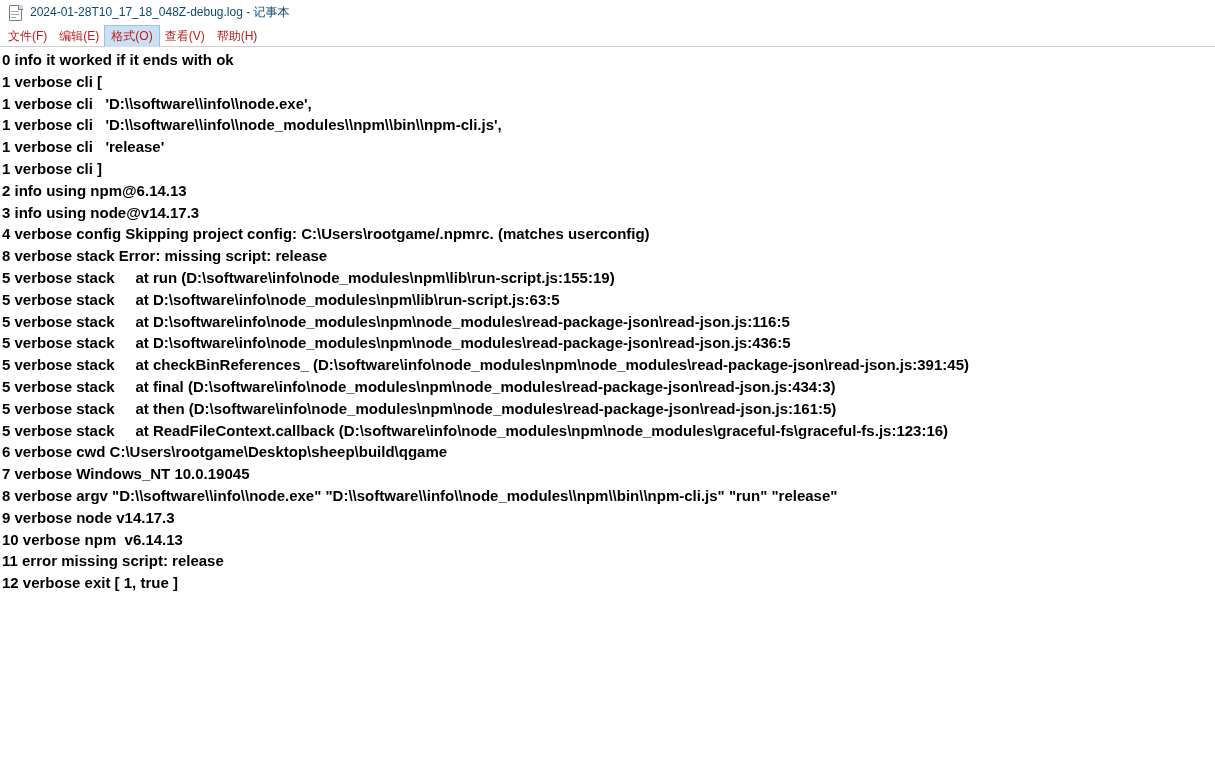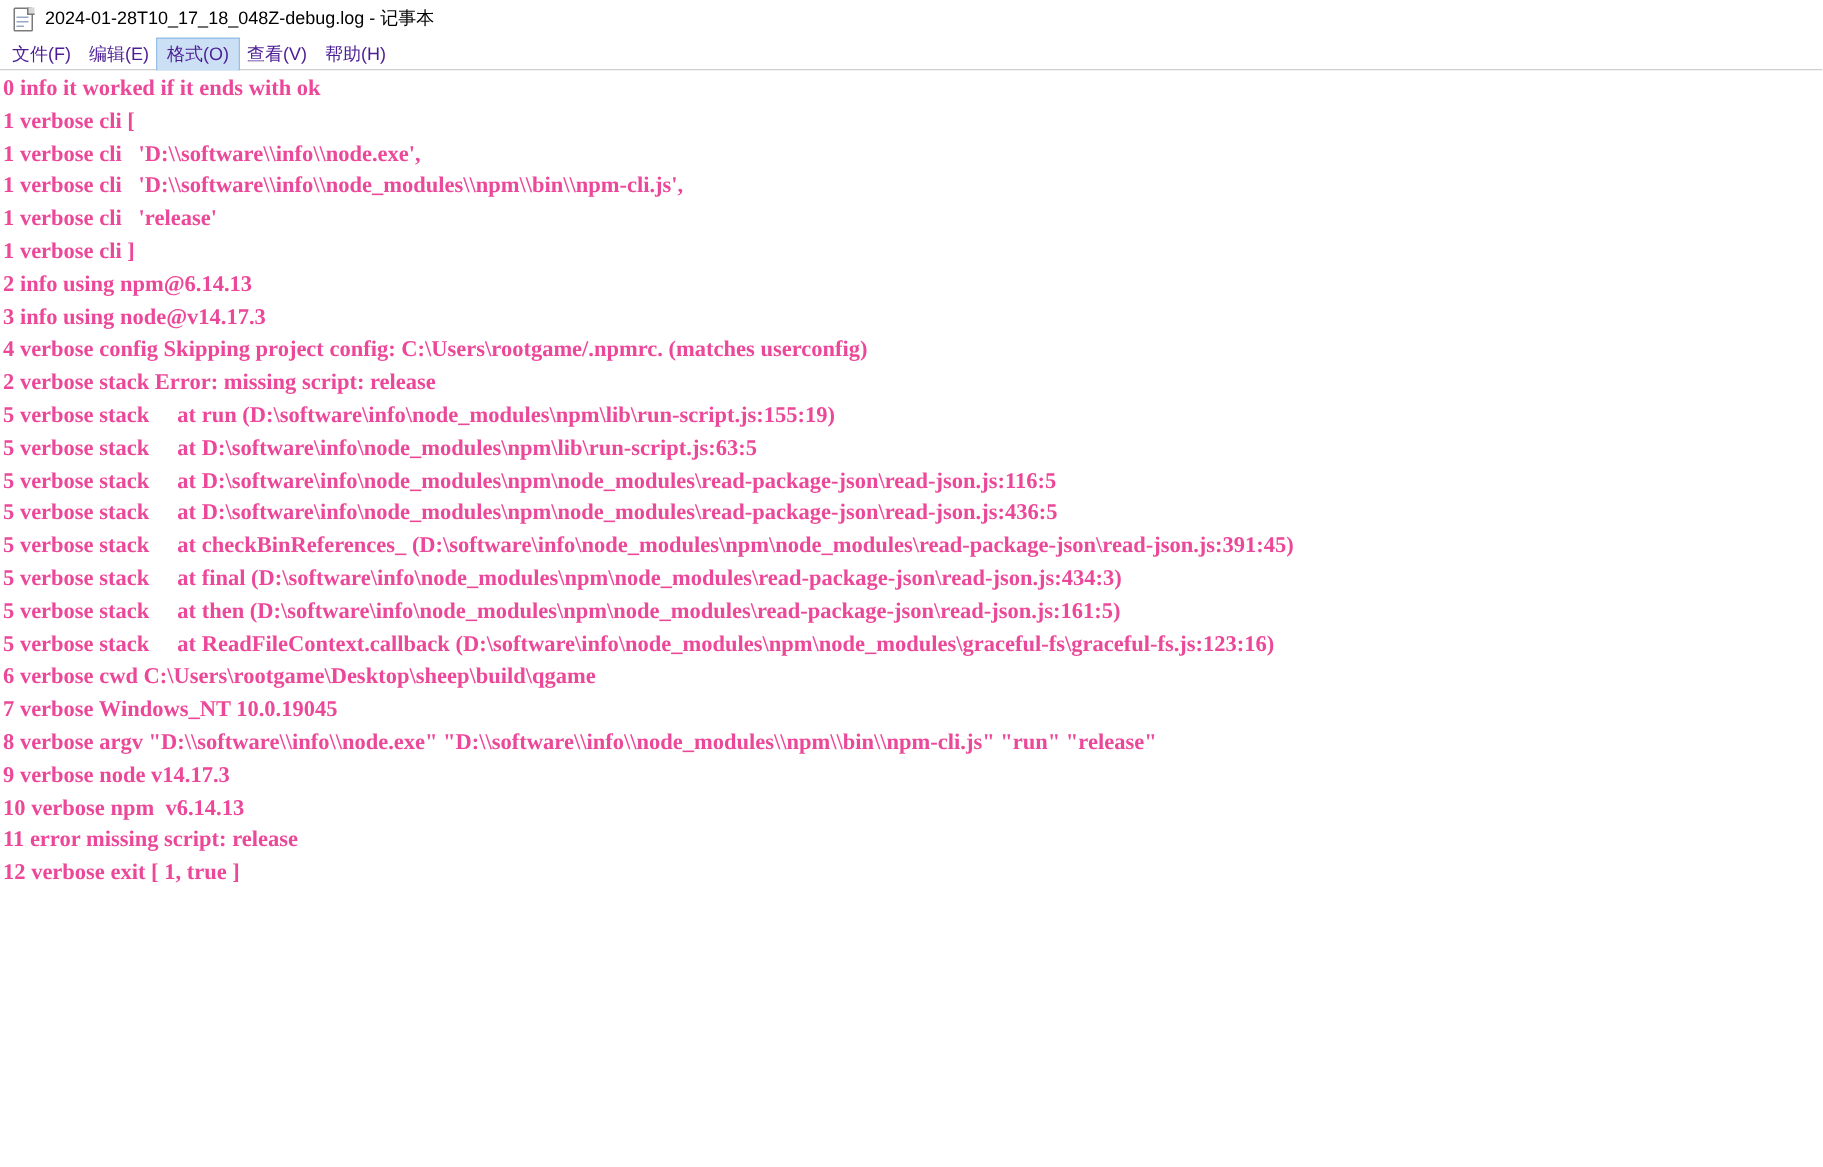--- a/index.html
+++ b/index.html
@@ -49,61 +49,61 @@
     position: absolute;
     left: 4px;
     width: 8px; height: 1px;
     background: #9aa7c7;
   }
   .title-icon .ln1 { top: 7px; }
   .title-icon .ln2 { top: 10px; }
   .title-icon .ln3 { top: 13px; width: 5px; }
   .title-text {
     font-size: 12px;
-    color: #000000;
+    color: #0c4a6e;
     white-space: nowrap;
     font-family: "Liberation Sans", sans-serif;
   }
 
   
   .menubar {
     height: 21px;
     display: flex;
     align-items: center;
     background: #ffffff;
     padding-left: 2px;
     border-bottom: 1px solid #cfcfcf;
   }
   .menu-item {
     font-size: 12px;
-    color: #4c1d95;
+    color: #b91c1c;
     padding: 2px 6px;
     white-space: nowrap;
     cursor: default;
   }
   .menu-item.active {
     background: #cce0f5;
     outline: 1px solid #99c1e8;
   }
 
   
   .editor {
     position: relative;
     width: 1215px;
     height: 731px;
     background: #ffffff;
     padding: 2px 0 0 2px;
     overflow: hidden;
   }
   .log-line {
-    font-family: Liberation Serif, serif;
+    font-family: Liberation Sans, sans-serif;
     font-size: 15px;
     font-weight: bold;
     line-height: 21.8px;
-    color: #ec4899;
+    color: #000000;
     white-space: pre;
     letter-spacing: 0px;
   }
 </style>
 </head>
 <body>
 
 <div class="titlebar">
   <div class="title-icon">
     <div class="page"></div>
@@ -126,21 +126,21 @@
 <div class="editor">
   <div class="log-line">0 info it worked if it ends with ok</div>
   <div class="log-line">1 verbose cli [</div>
   <div class="log-line">1 verbose cli   'D:\\software\\info\\node.exe',</div>
   <div class="log-line">1 verbose cli   'D:\\software\\info\\node_modules\\npm\\bin\\npm-cli.js',</div>
   <div class="log-line">1 verbose cli   'release'</div>
   <div class="log-line">1 verbose cli ]</div>
   <div class="log-line">2 info using npm@6.14.13</div>
   <div class="log-line">3 info using node@v14.17.3</div>
   <div class="log-line">4 verbose config Skipping project config: C:\Users\rootgame/.npmrc. (matches userconfig)</div>
-  <div class="log-line">2 verbose stack Error: missing script: release</div>
+  <div class="log-line">8 verbose stack Error: missing script: release</div>
   <div class="log-line">5 verbose stack     at run (D:\software\info\node_modules\npm\lib\run-script.js:155:19)</div>
   <div class="log-line">5 verbose stack     at D:\software\info\node_modules\npm\lib\run-script.js:63:5</div>
   <div class="log-line">5 verbose stack     at D:\software\info\node_modules\npm\node_modules\read-package-json\read-json.js:116:5</div>
   <div class="log-line">5 verbose stack     at D:\software\info\node_modules\npm\node_modules\read-package-json\read-json.js:436:5</div>
   <div class="log-line">5 verbose stack     at checkBinReferences_ (D:\software\info\node_modules\npm\node_modules\read-package-json\read-json.js:391:45)</div>
   <div class="log-line">5 verbose stack     at final (D:\software\info\node_modules\npm\node_modules\read-package-json\read-json.js:434:3)</div>
   <div class="log-line">5 verbose stack     at then (D:\software\info\node_modules\npm\node_modules\read-package-json\read-json.js:161:5)</div>
   <div class="log-line">5 verbose stack     at ReadFileContext.callback (D:\software\info\node_modules\npm\node_modules\graceful-fs\graceful-fs.js:123:16)</div>
   <div class="log-line">6 verbose cwd C:\Users\rootgame\Desktop\sheep\build\qgame</div>
   <div class="log-line">7 verbose Windows_NT 10.0.19045</div>

